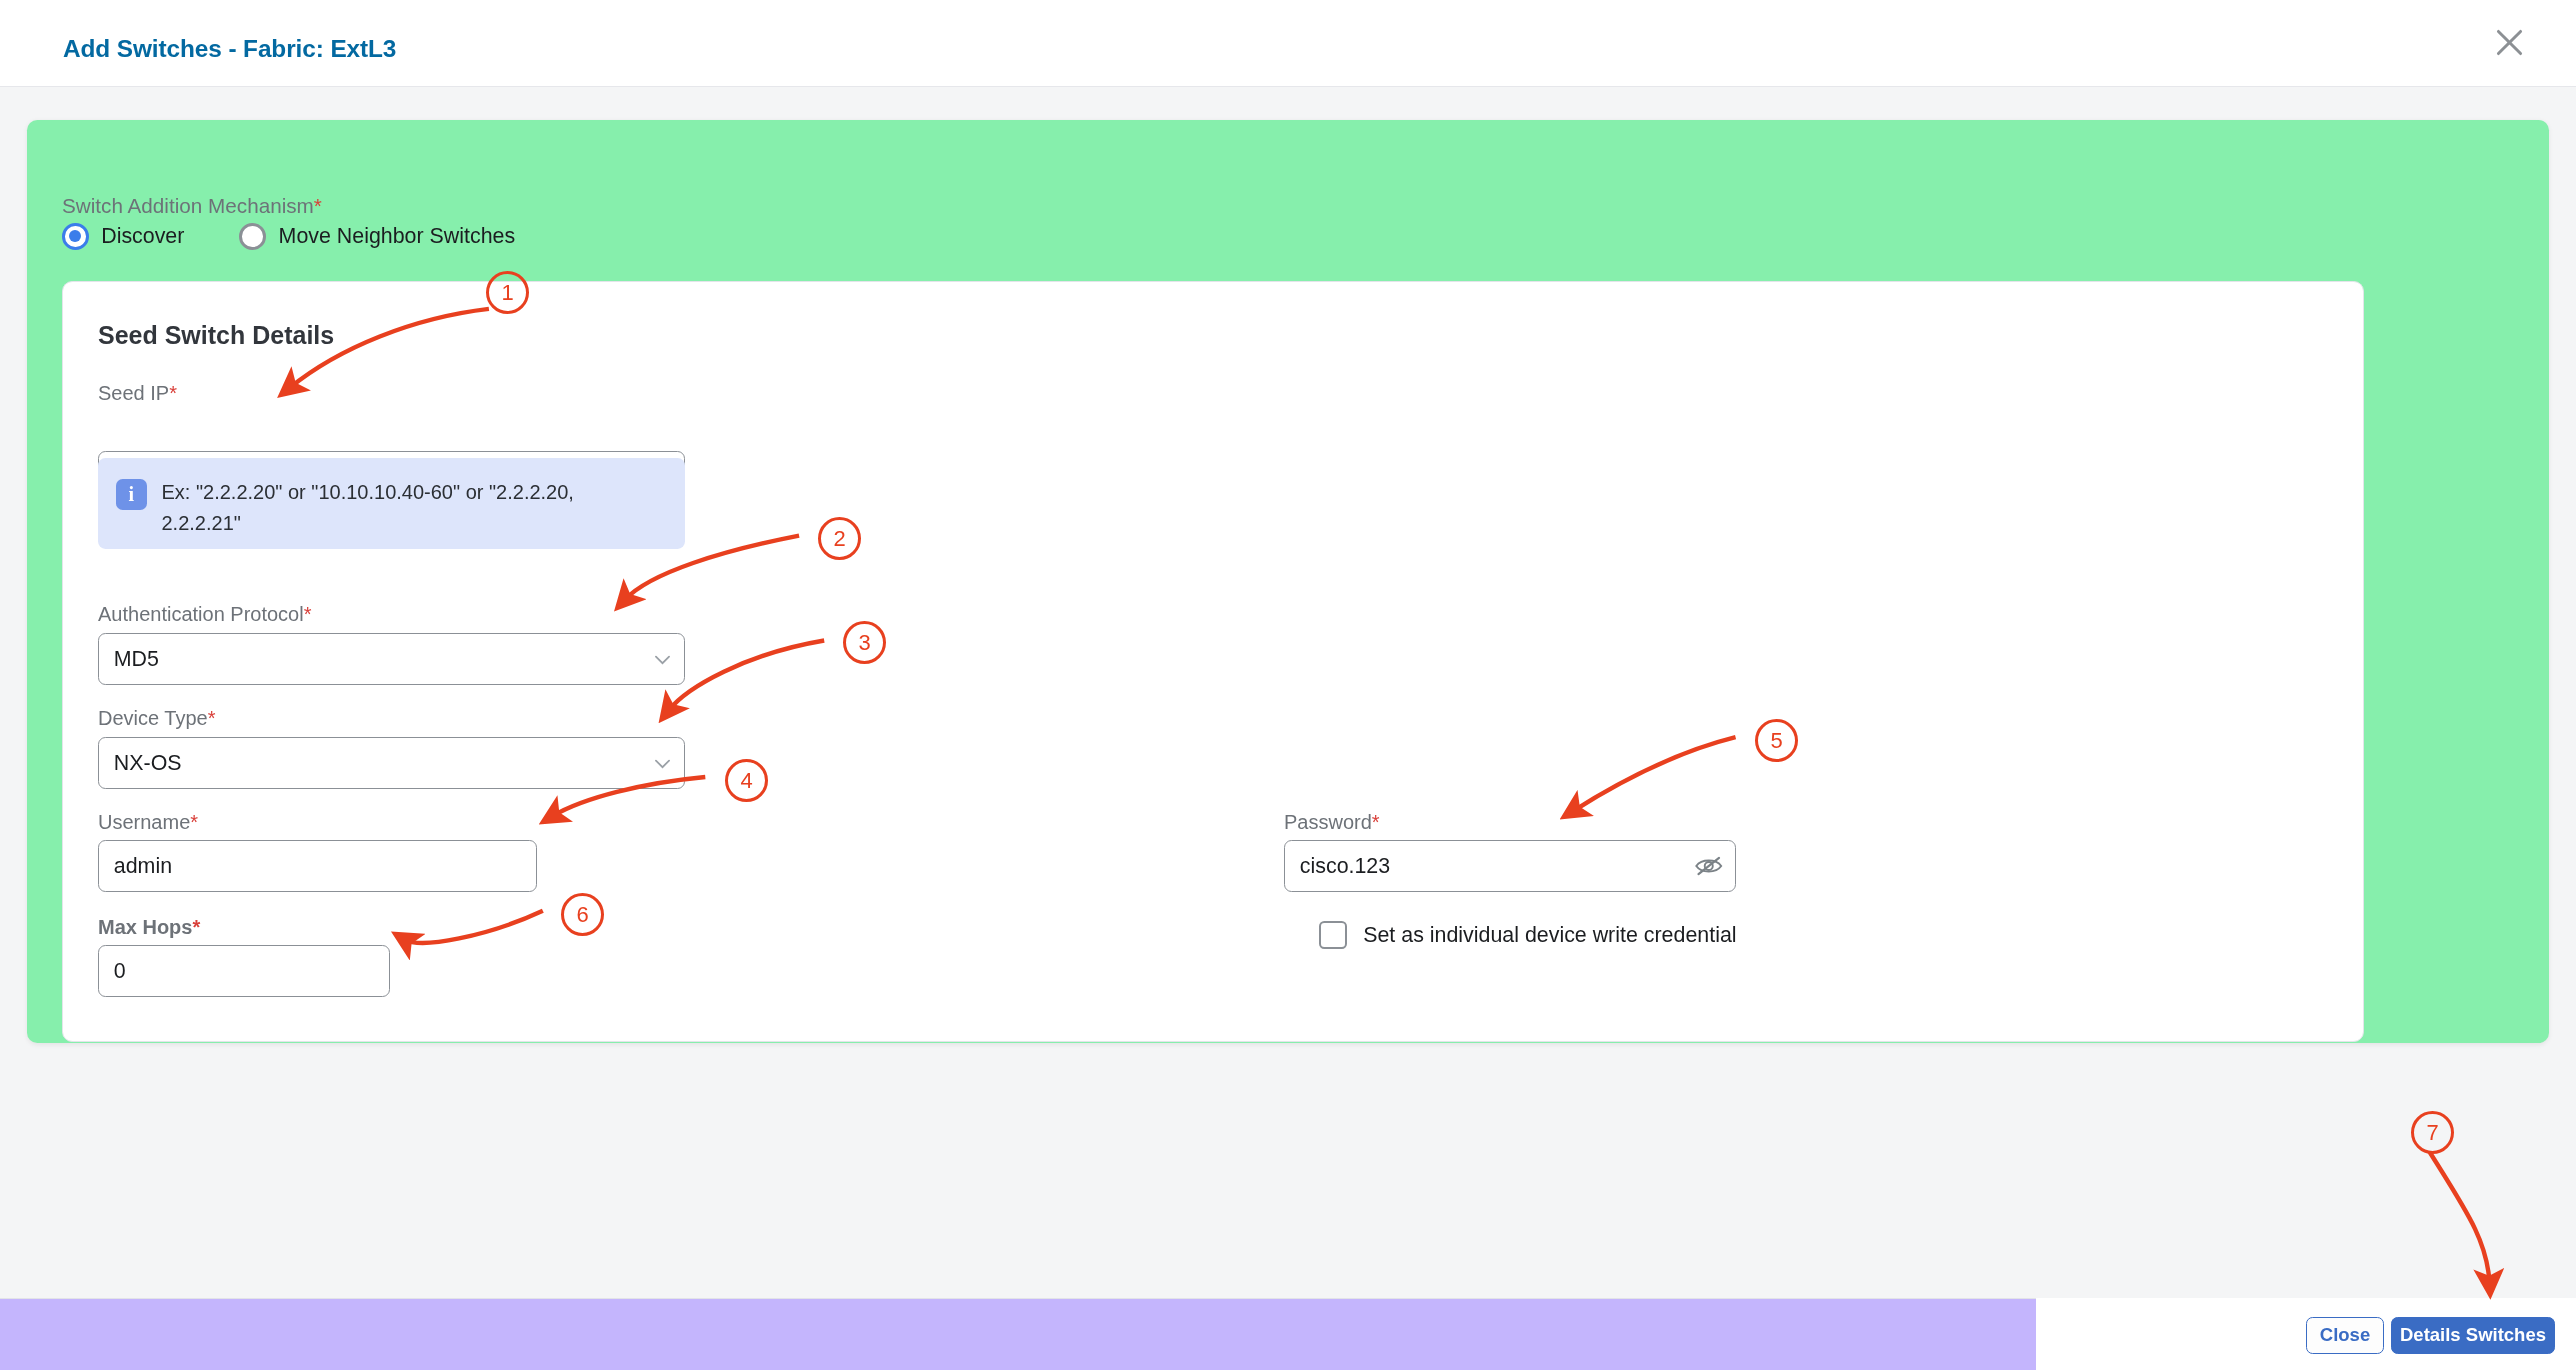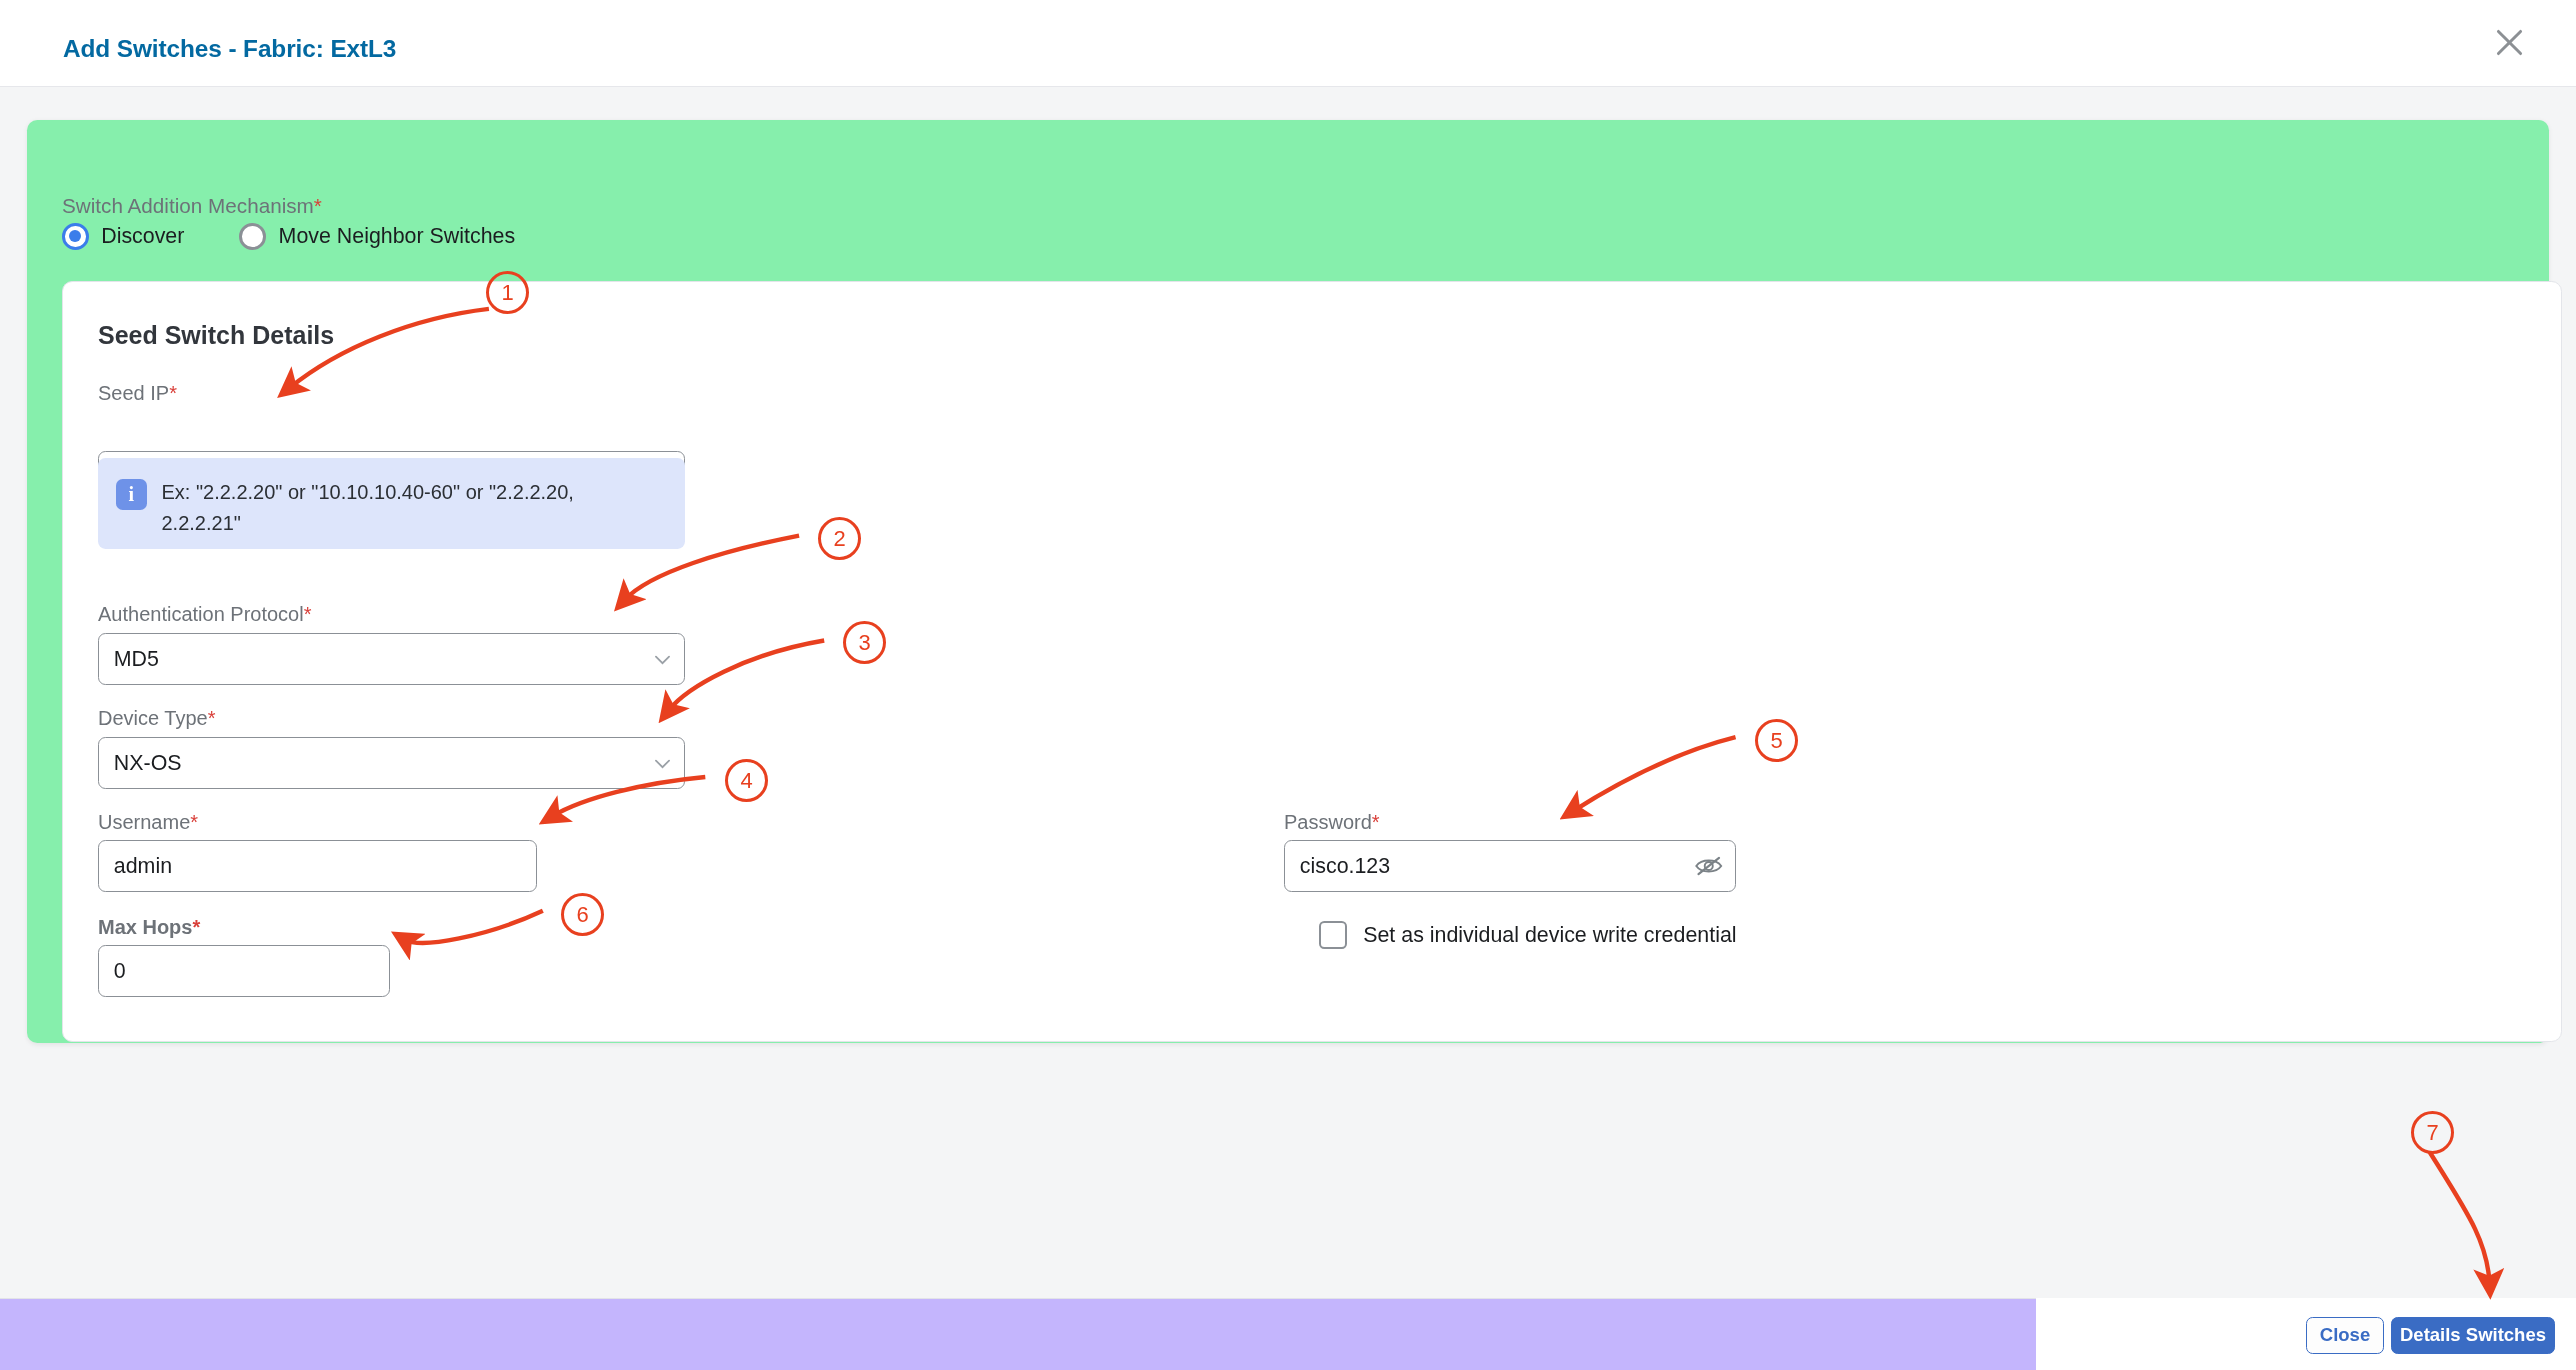--- a/index.html
+++ b/index.html
@@ -49,21 +49,21 @@
     border: 3px solid #8b9096; background: #fff;
     display: flex; align-items: center; justify-content: center;
     margin-right: 12.6px; flex: none;
   }
   .radio-outer.on { border-color: #3b7dea; }
   .radio-dot { width: 11.8px; height: 11.8px; border-radius: 50%; background: #3b7dea; }
   .radio-label { font-size: 21.4px; color: #1b1d20; }
 
   
   .seed-box {
-    position: absolute; left: 35px; top: 161px; width: 2500px; height: 761px;
+    position: absolute; left: 35px; top: 161px; width: 2302px; height: 761px;
     border: 1.5px solid #e3e5ea; border-radius: 10.3px; background: #ffffff;
   }
   .seed-title {
     position: absolute; left: 35px; top: 39px;
     font-size: 25px; font-weight: bold; color: #32363c;
   }
 
   .fld-label { position: absolute; font-size: 20px; color: #6d7278; }
 
   .inp {

